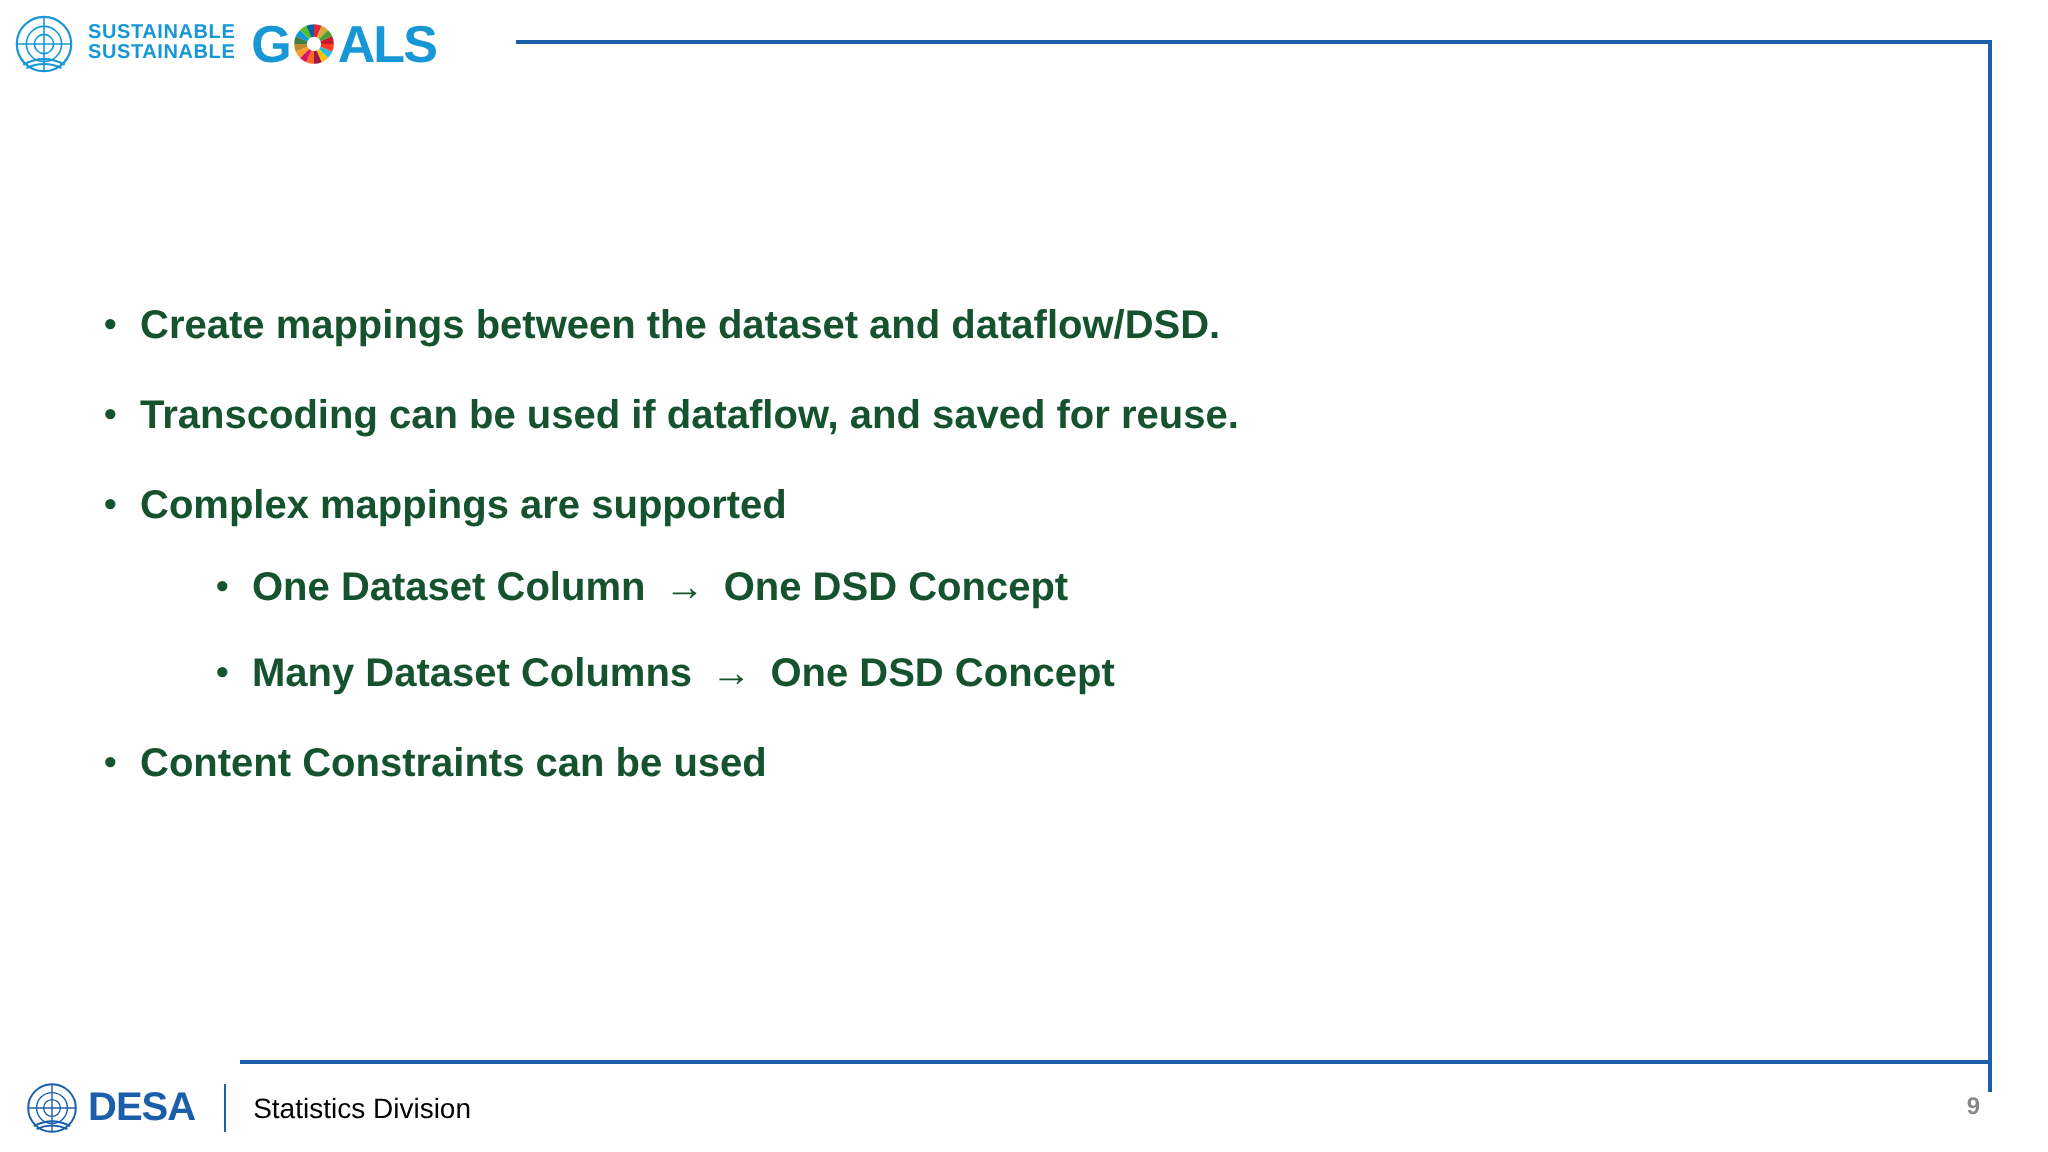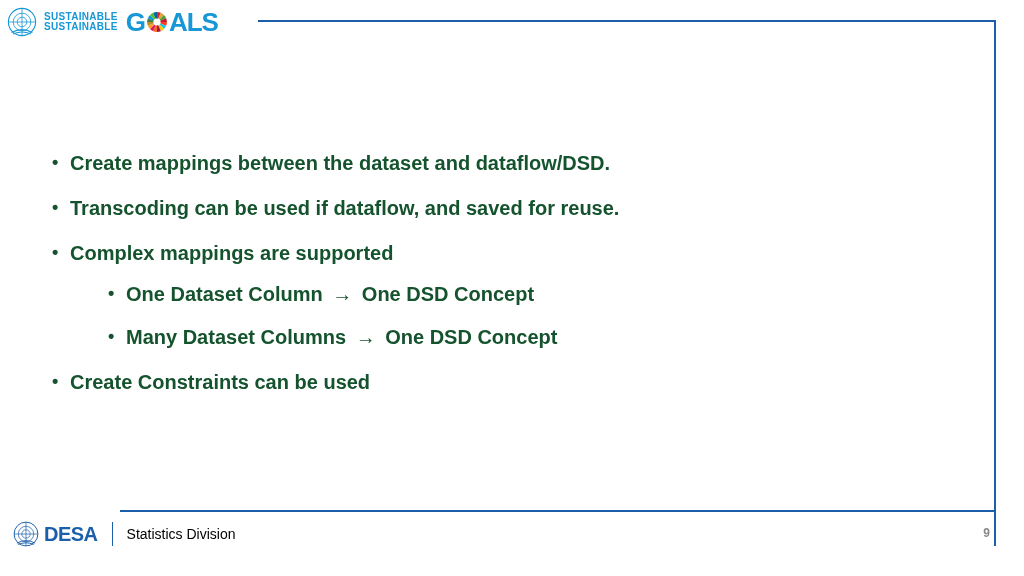--- a/index.html
+++ b/index.html
@@ -111,21 +111,21 @@
     left: 4px;
     top: 0;
     font-size: 18px;
   }
   .arrow { display: inline-block; padding: 0 4px; }
 
   
   .footer {
     position: absolute;
     left: 12px;
-    bottom: 28px;
+    bottom: 8px;
     right: 28px;
     height: 44px;
   }
   .desa-block {
     position: absolute;
     left: 0;
     bottom: 0;
     display: flex;
     align-items: center;
   }
@@ -230,21 +230,21 @@
             <span class="arrow">→</span>
             <span>One DSD Concept</span>
           </li>
           <li>
             <span>Many Dataset Columns</span>
             <span class="arrow">→</span>
             <span>One DSD Concept</span>
           </li>
         </ul>
       </li>
-      <li><span>Create Constraints can be used</span></li>
+      <li><span>Content Constraints can be used</span></li>
     </ul>
   </div>
 
   <div class="footer">
     <div class="footer-rule"></div>
     <div class="desa-block">
       <svg class="un-emblem" viewBox="0 0 40 40">
         <circle cx="20" cy="20" r="17" fill="none" stroke="#1b5faa" stroke-width="1.4"></circle>
         <circle cx="20" cy="20" r="11" fill="none" stroke="#1b5faa" stroke-width="1"></circle>
         <circle cx="20" cy="20" r="6" fill="none" stroke="#1b5faa" stroke-width="1"></circle>

